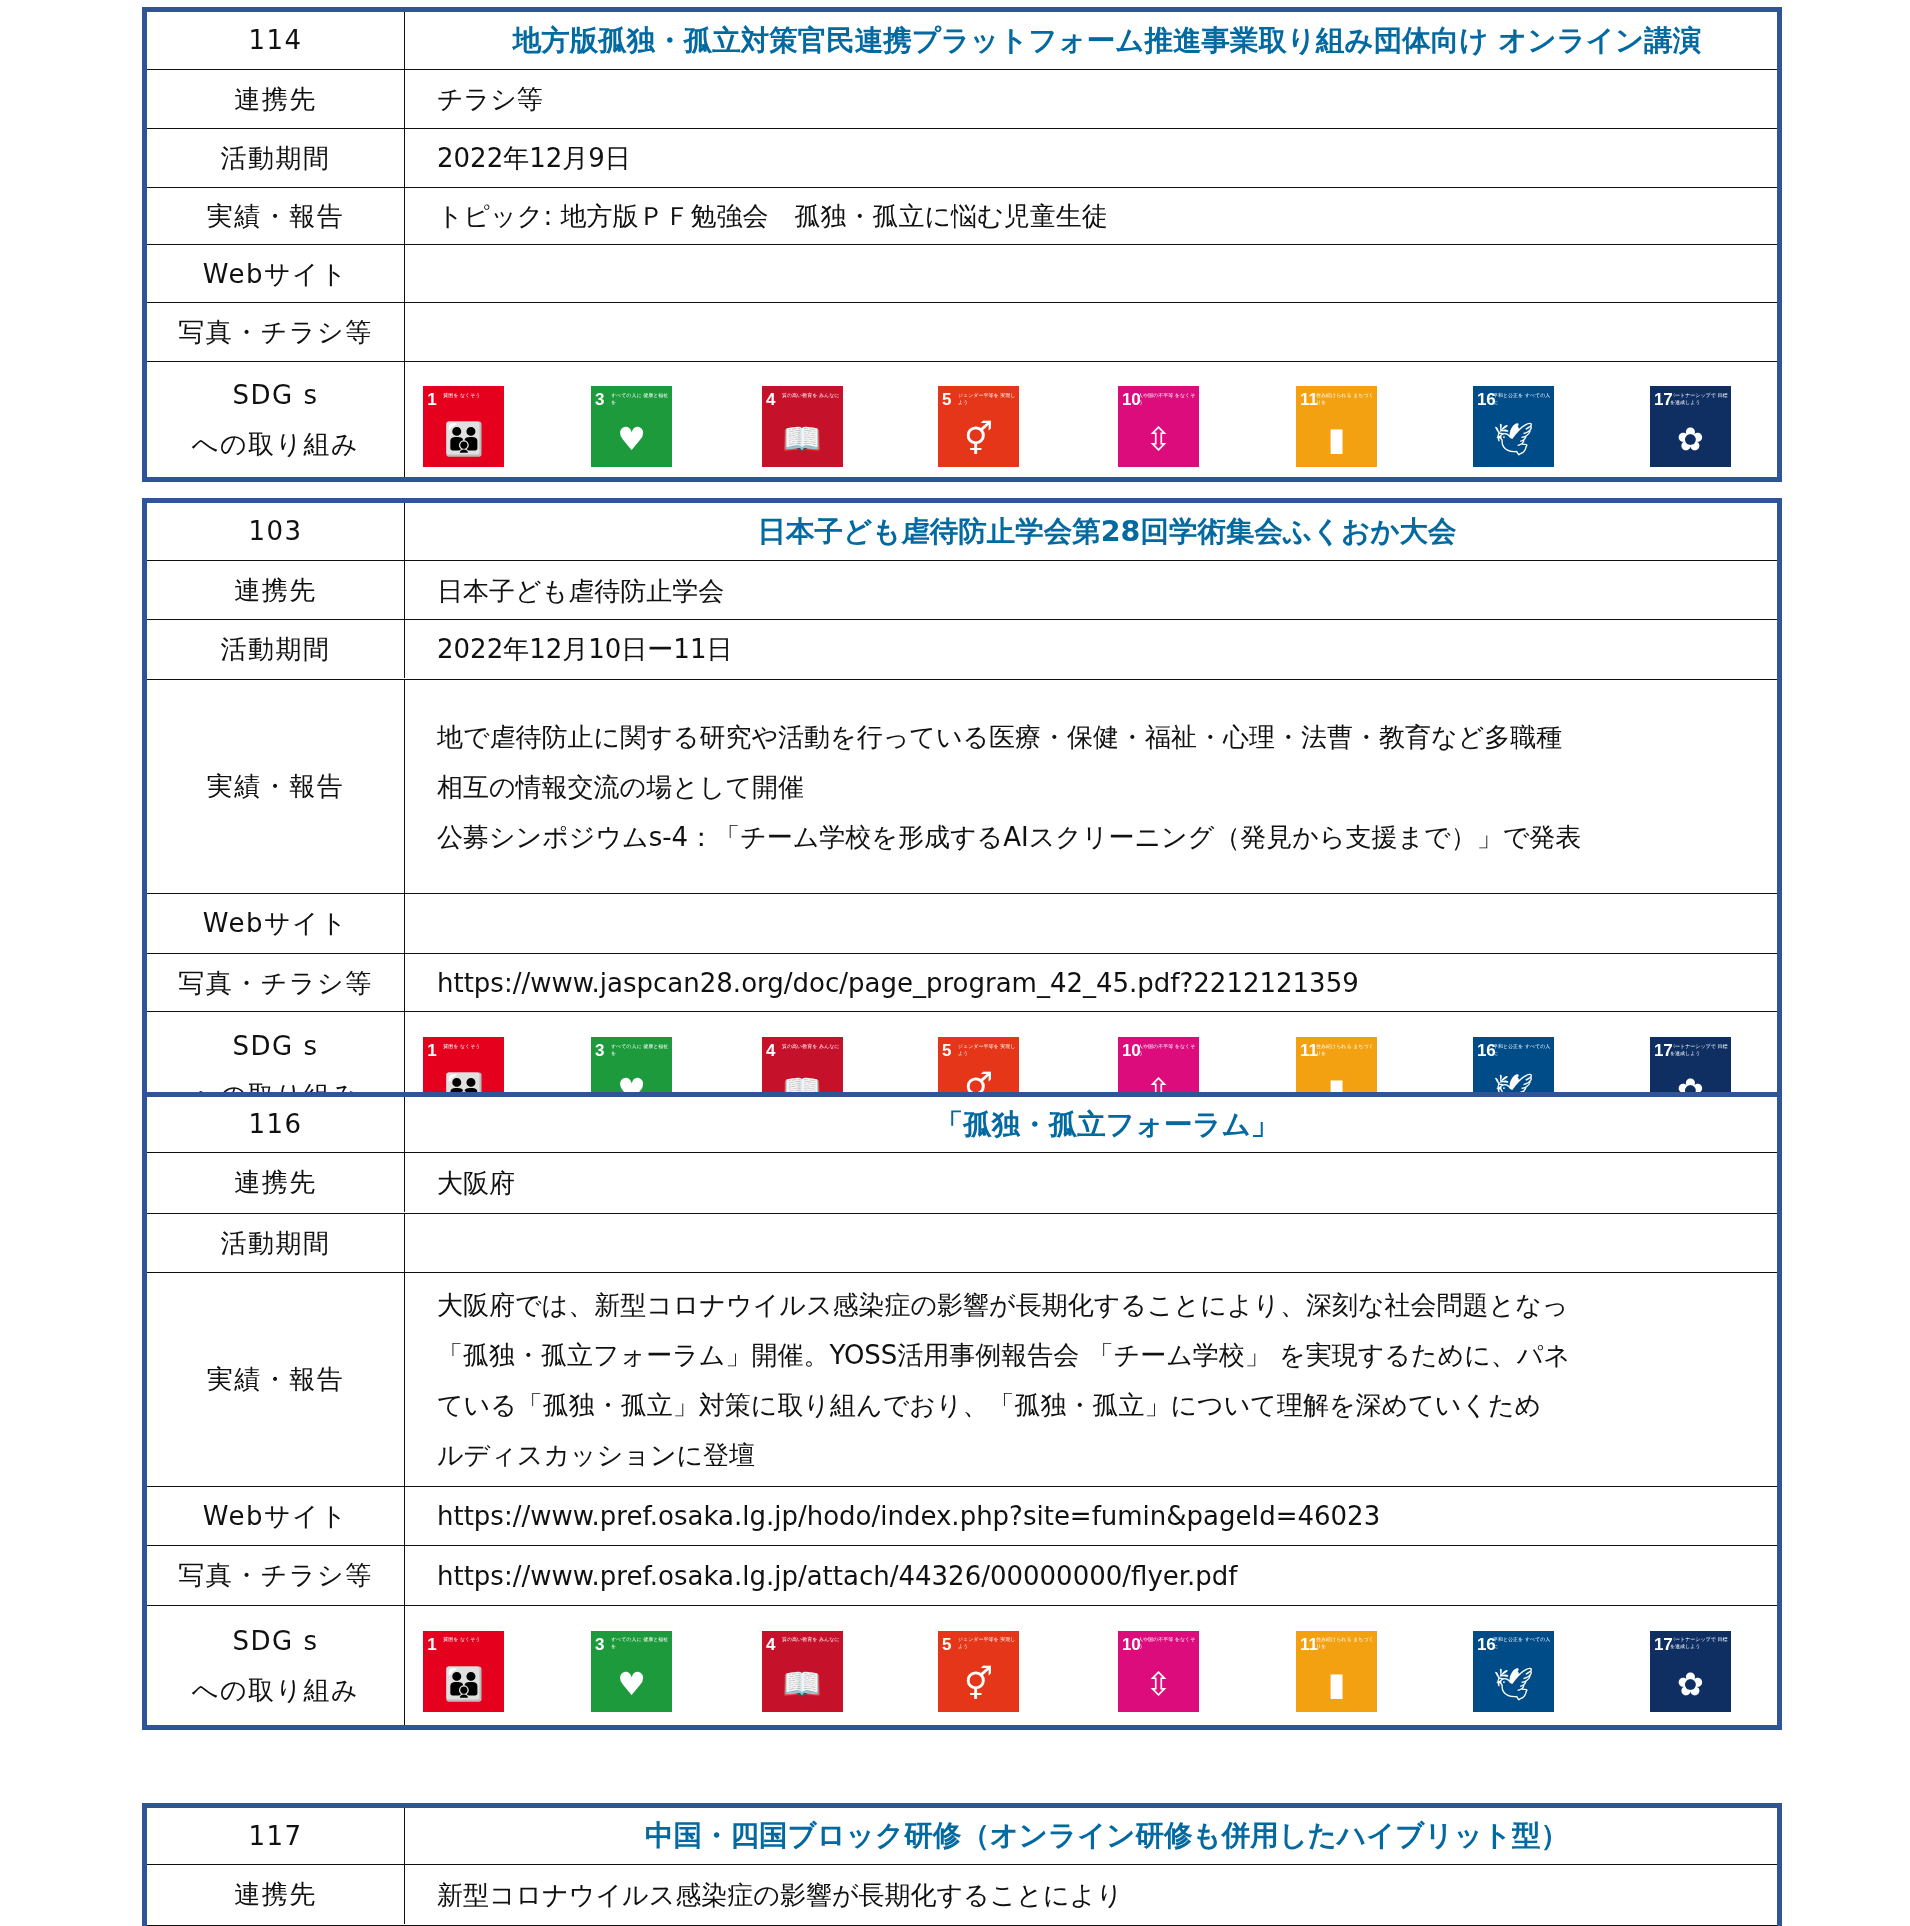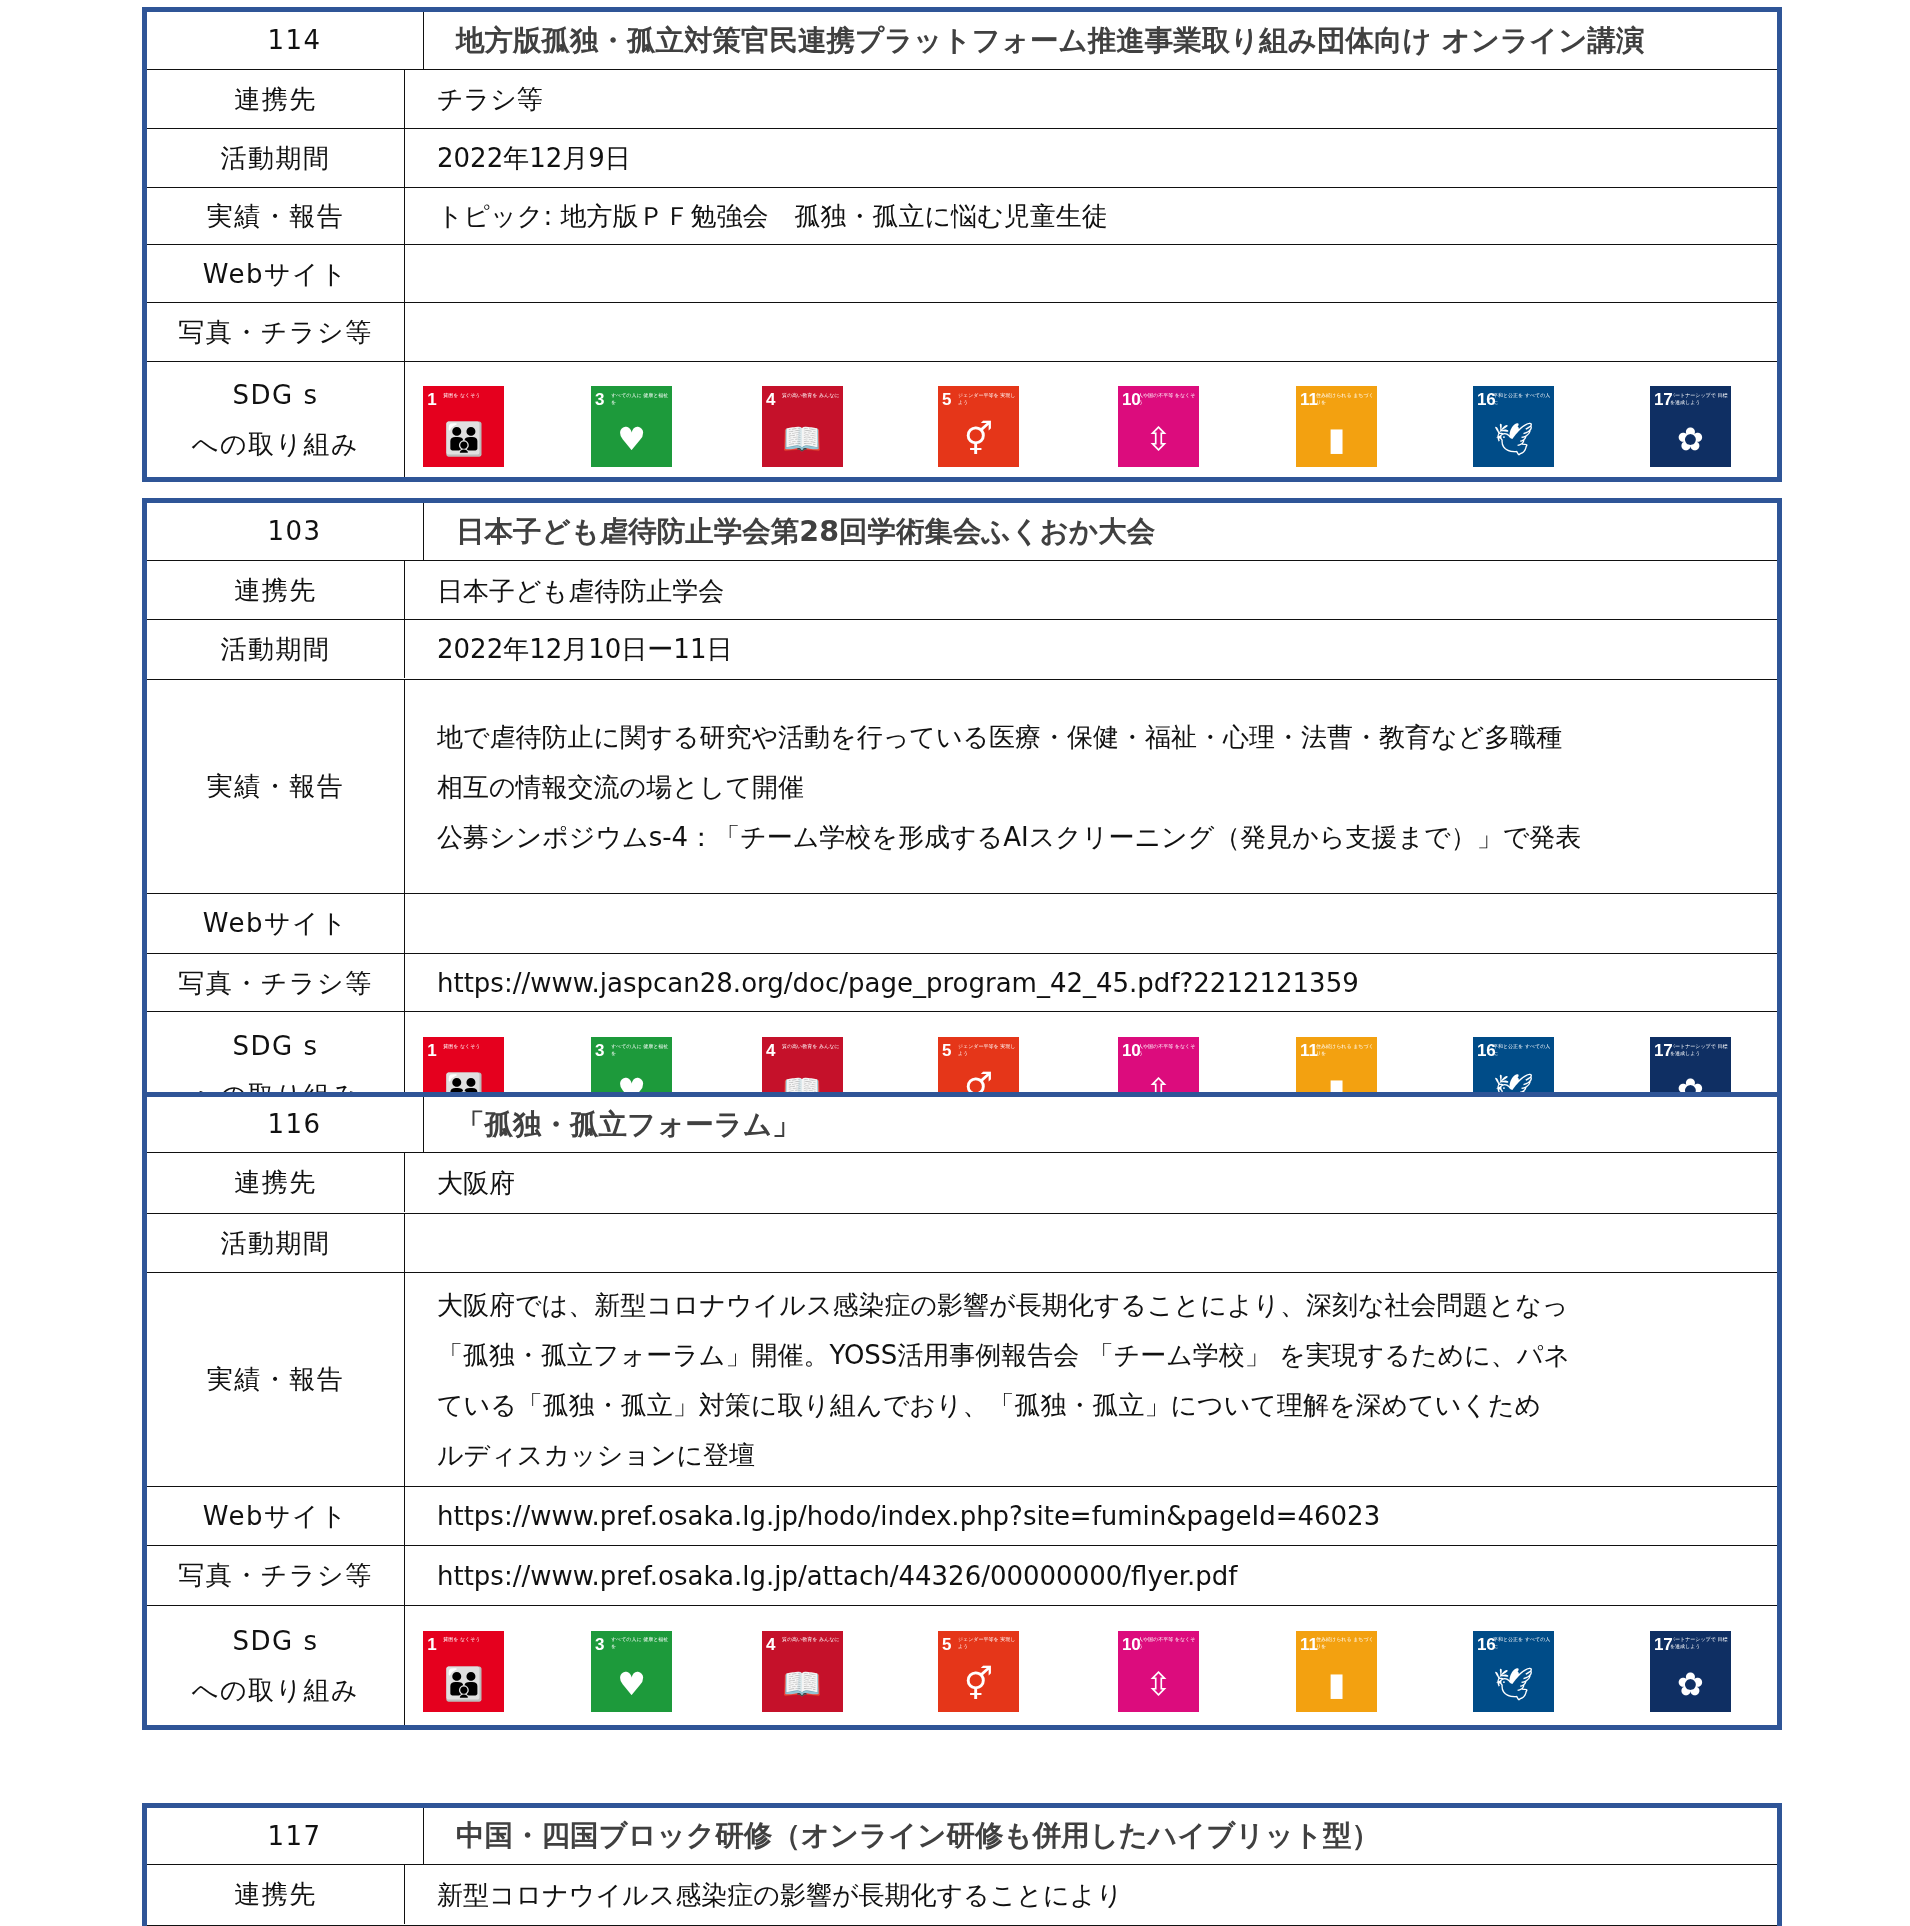--- a/index.html
+++ b/index.html
@@ -1,29 +1,29 @@
 <!DOCTYPE html>
 <html style="font-size:6.2px"><head>
 <meta charset="utf-8">
 <style>
   html, body { margin:0; padding:0; background:#ffffff; }
   body { width:1911px; height:2298px; position:relative; overflow:hidden;
          font-family:"DejaVu Sans","Liberation Sans",sans-serif; color:#111; }
   .block { position:absolute; left:142px; width:1640px; box-sizing:border-box;
            border:5.8px solid #2F5597; background:#fff; }
   .row { position:absolute; left:0; right:0; box-sizing:border-box; border-top:1.9px solid #111; }
-  .row.first { border-top:none;margin-left:19px; }
+  .row.first { border-top:none; }
   .label { position:absolute; left:0; width:257px; top:0; bottom:0;
            display:flex; flex-direction:column; align-items:center; justify-content:center;
            font-size:26px; letter-spacing:1.5px; text-align:center; line-height:49px; }
   .divider { position:absolute; left:257px; top:0; bottom:0; border-left:1.5px solid #111; }
   .value { position:absolute; left:259px; right:0; top:0; bottom:0;
            display:flex; flex-direction:column; justify-content:center;
            padding-left:31px; font-size:26px; line-height:50px; white-space:nowrap; }
-  .value.title { color:#404040; font-weight:bold; font-size:28.5px; }
+  .value.title { color:#0369a1; font-weight:bold; font-size:28.5px;align-items:center; }
   .value .line { display:block; }
   .sdg-row { position:absolute; left:259px; right:0; top:0; bottom:0; }
   .sdg { position:absolute; width:81px; height:81px; color:#fff; box-sizing:border-box; overflow:hidden; }
   .sdg .num { position:absolute; left:3.9px; top:4.6px; font-weight:bold; font-size:17px; line-height:17px;
               font-family:"Liberation Sans",sans-serif; }
   .sdg .cap { position:absolute; left:20px; top:5.4px; font-size:5px; line-height:7px; width:58px; }
   .sdg .glyph { position:absolute; left:0; right:0; bottom:8.5px; text-align:center; font-size:32px; line-height:39px; }
 </style>
 </head>
 <body>

